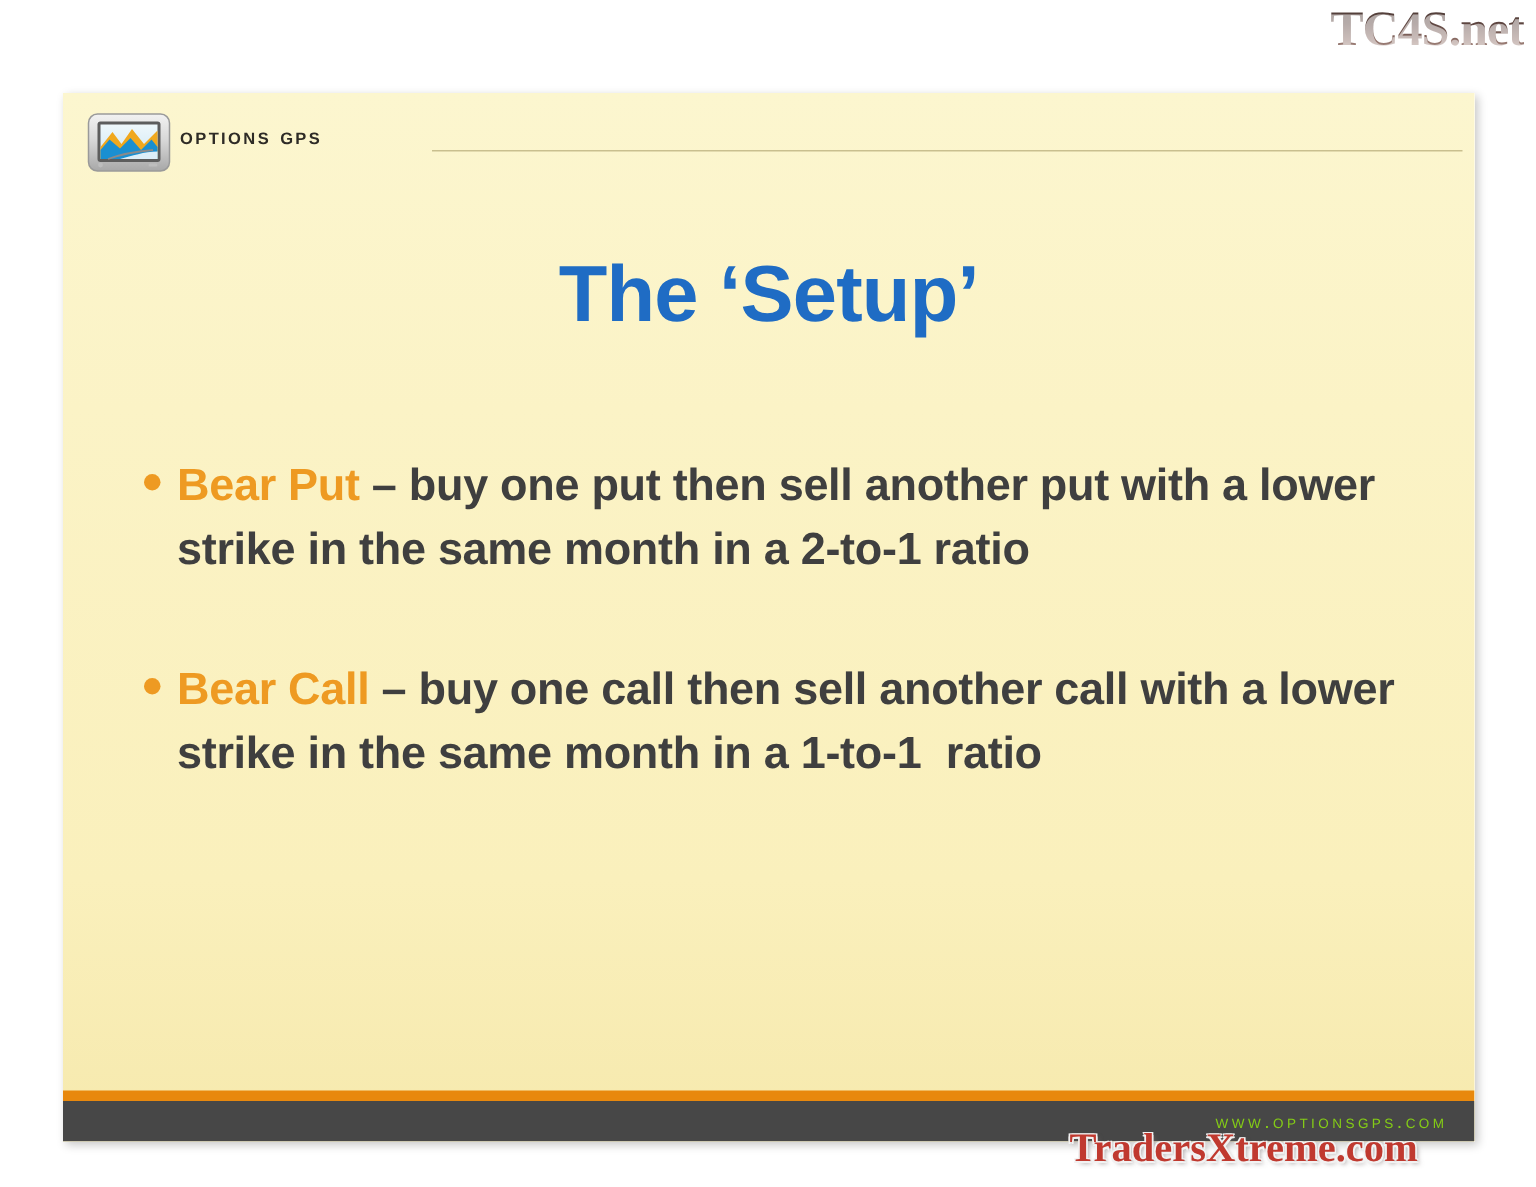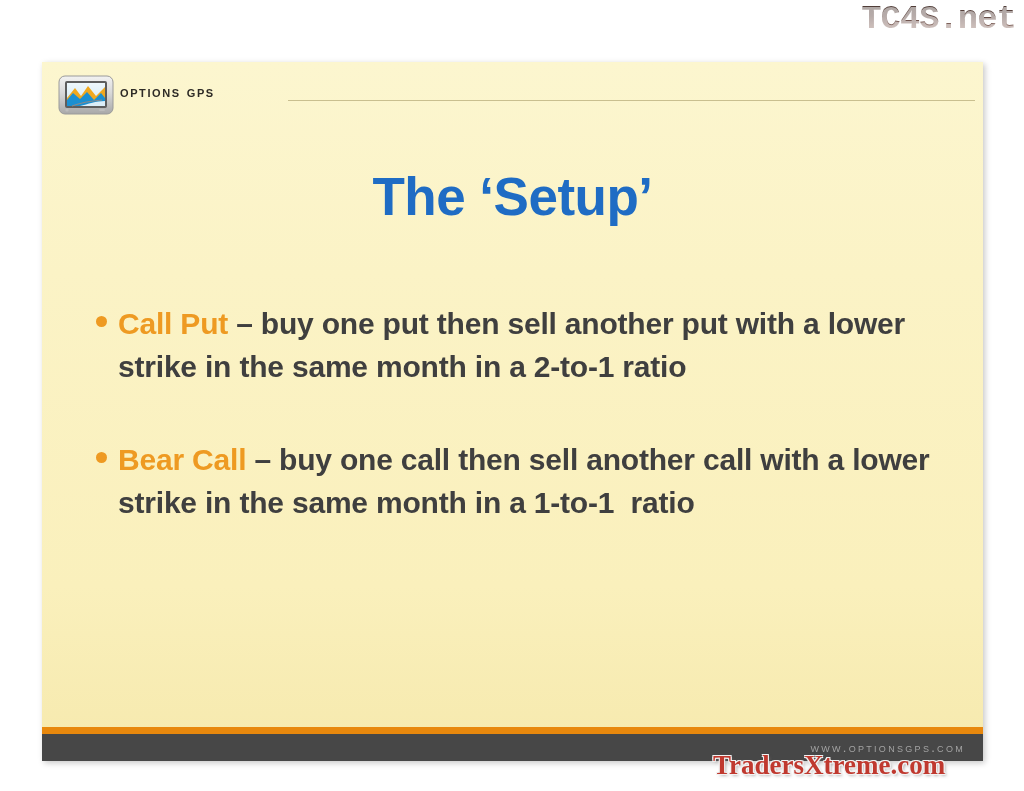--- a/index.html
+++ b/index.html
@@ -13,21 +13,21 @@
     position: relative;
     font-family: "Liberation Sans", sans-serif;
     overflow: hidden;
   }
 
   
   #tc4s-watermark {
     position: absolute;
     top: 2px;
     right: 8px;
-    font-family: Liberation Mono, monospace;
+    font-family: Liberation Serif, serif;
     font-weight: bold;
     font-size: 33px;
     letter-spacing: -0.5px;
     line-height: 36px;
     color: #3a2b28;
     background: linear-gradient(180deg, #4a3a35 0%, #5d4540 38%, #8e6f67 70%, #c8b2ab 100%);
     -webkit-background-clip: text;
     background-clip: text;
     -webkit-text-fill-color: transparent;
     text-shadow: 0 1px 0 rgba(255,255,255,0.55);
@@ -177,21 +177,21 @@
     left: 0;
     bottom: 0;
     width: 100%;
     height: 27px;
     background: #474747;
   }
   #footer-url {
     position: absolute;
     right: 18px;
     top: 6px;
-    color: #a3a3a3;
+    color: #84cc16;
     font-size: 13px;
     letter-spacing: 2.3px;
     font-variant: small-caps;
     text-transform: lowercase;
     white-space: nowrap;
   }
 
   
   #tx-watermark {
     position: absolute;
@@ -252,21 +252,21 @@
 
     <div id="header-rule"></div>
   </div>
 
   <h1 id="slide-title">The ‘Setup’</h1>
 
   <div id="slide-body">
 
     <div class="bullet-row">
       <div class="bullet-dot"><i></i></div>
-      <div class="bullet-text"><span class="bullet-term">Call Put</span><span> – buy one put then sell another put with a lower strike in the same month in a 2-to-1 ratio</span></div>
+      <div class="bullet-text"><span class="bullet-term">Bear Put</span><span> – buy one put then sell another put with a lower strike in the same month in a 2-to-1 ratio</span></div>
     </div>
 
     <div class="bullet-row">
       <div class="bullet-dot"><i></i></div>
       <div class="bullet-text"><span class="bullet-term">Bear Call</span><span> – buy one call then sell another call with a lower strike in the same month in a 1-to-1  ratio</span></div>
     </div>
 
   </div>
 
   <div id="footer-stripe"></div>

